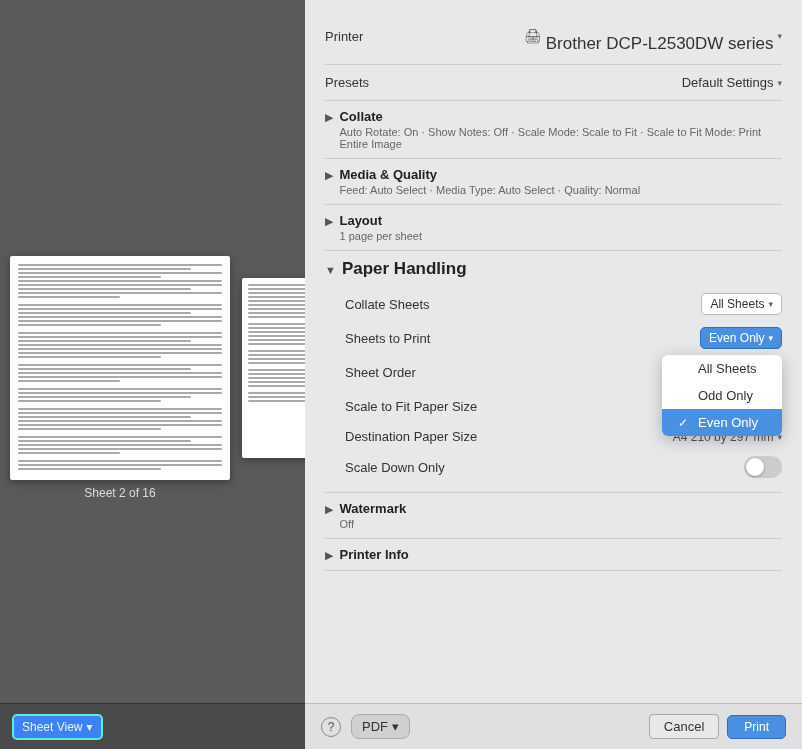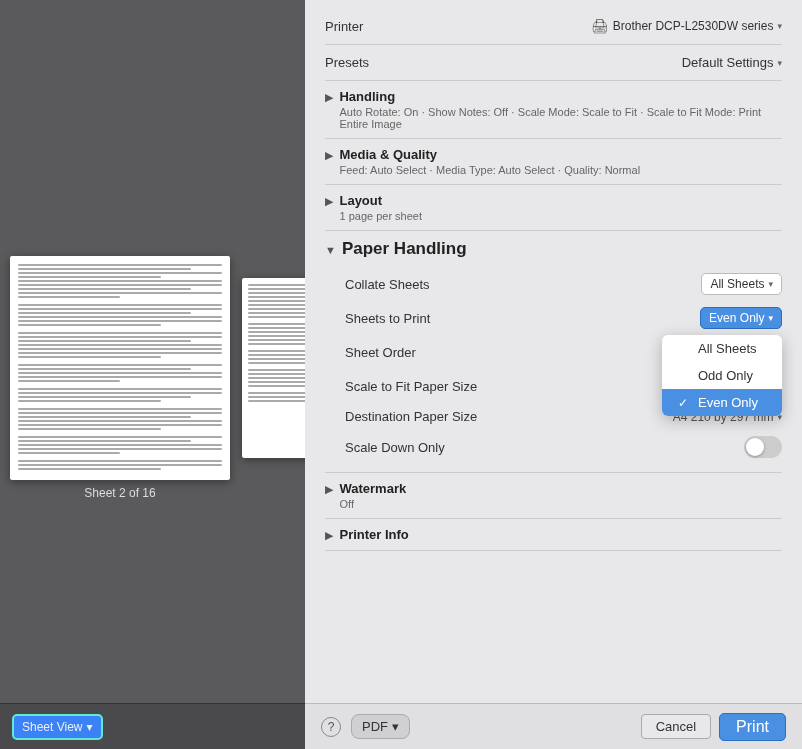--- a/index.html
+++ b/index.html
@@ -348,21 +348,21 @@
       font-size: 13px;
       color: #333;
       cursor: pointer;
     }
 
     .print-btn {
       background: #4a90e2;
       border: 1px solid #2a70c2;
       border-radius: 5px;
       padding: 4px 16px;
-      font-size: 16px;
+      font-size: 12px;
       color: white;
       cursor: pointer;
       font-weight: 500;
     }
 
     .printer-icon {
       color: #555;
       font-size: 14px;
     }
 
@@ -502,37 +502,37 @@
   </div>
 </div>
 
 <div class="right-panel">
   <div class="right-content">
 
     <div class="setting-row">
       <span class="setting-row-label">Printer</span>
       <div class="setting-row-value">
         <span class="printer-icon">🖨</span>
-        <span style="font-size:12px;">Brother DCP-L2530DW series</span>
+        <span style="font-size:17px;margin-top:16px;">Brother DCP-L2530DW series</span>
         <span class="chevron">▾</span>
       </div>
     </div>
 
     <div class="setting-row">
       <span class="setting-row-label">Presets</span>
       <div class="setting-row-value">
         <span>Default Settings</span>
         <span class="chevron">▾</span>
       </div>
     </div>
 
     <div class="section-row">
       <span class="section-arrow">▶</span>
       <div class="section-content">
-        <div class="section-title">Handling</div>
+        <div class="section-title">Collate</div>
         <div class="section-subtitle">Auto Rotate: On · Show Notes: Off · Scale Mode: Scale to Fit · Scale to Fit Mode: Print Entire Image</div>
       </div>
     </div>
 
     <div class="section-row">
       <span class="section-arrow">▶</span>
       <div class="section-content">
         <div class="section-title">Media &amp; Quality</div>
         <div class="section-subtitle">Feed: Auto Select · Media Type: Auto Select · Quality: Normal</div>
       </div>

